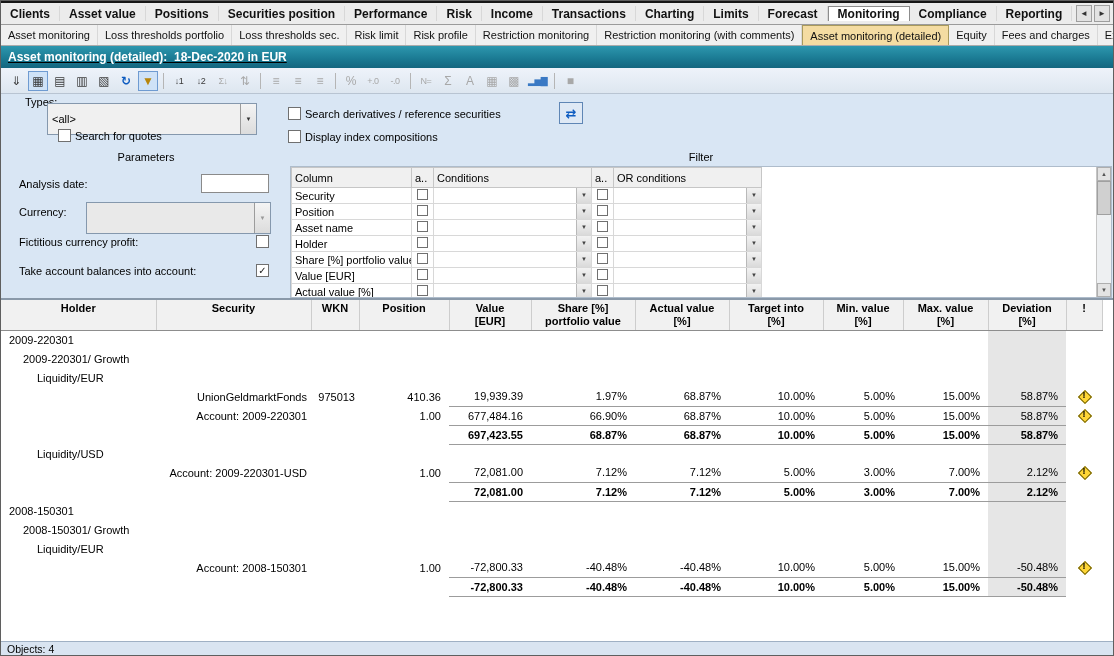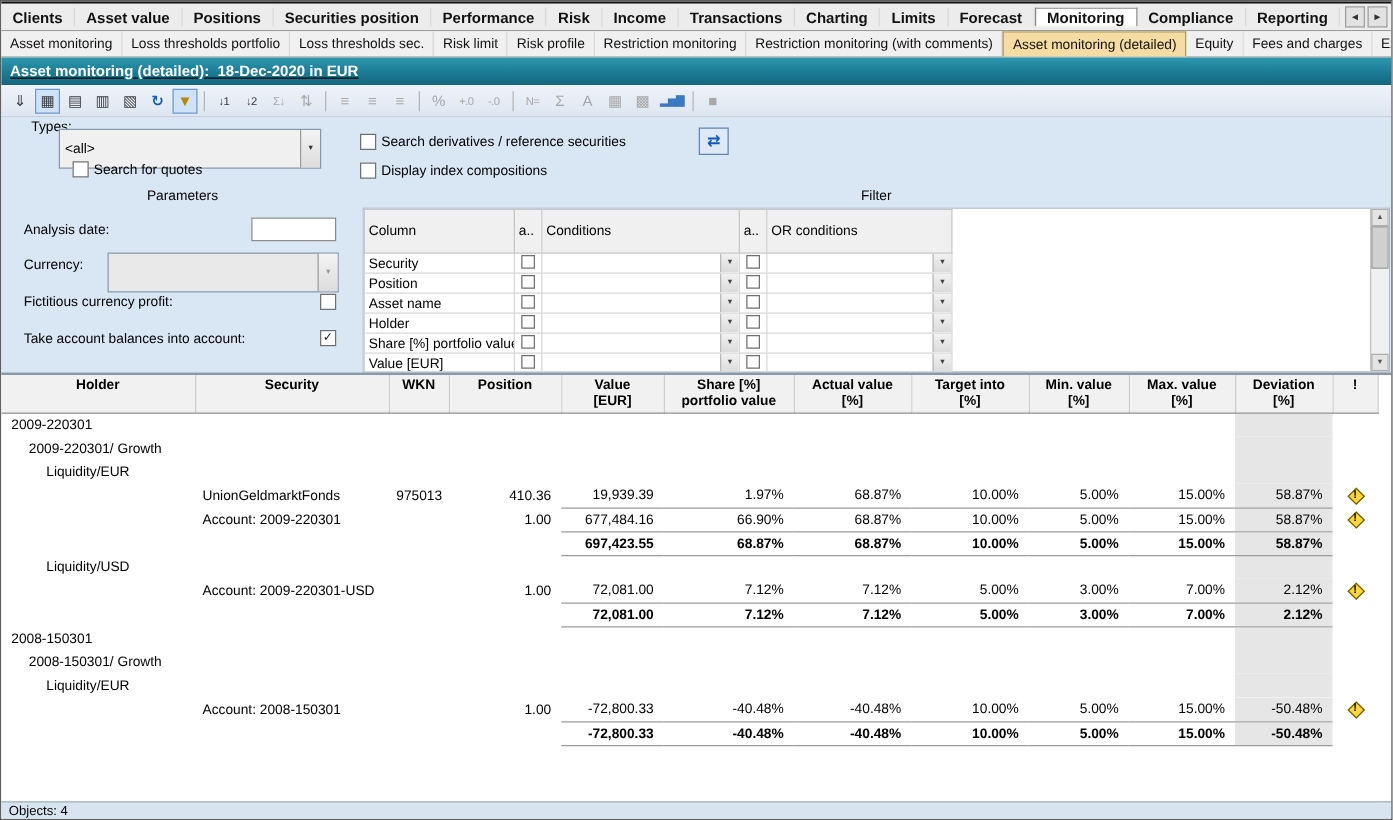--- a/index.html
+++ b/index.html
@@ -68,21 +68,21 @@
          padding: 0 3px; font-family: inherit; }
   .refresh-btn { position: absolute; left: 558px; top: 8px; width: 24px; height: 22px; background: #dfe9f5;
                  border: 1px solid #5f86b5; display: flex; align-items: center; justify-content: center;
                  color: #0f5cc0; font-weight: bold; font-size: 13px; }
   .section-header { position: absolute; text-align: center; font-size: 11px; color: #000; }
 
   .filter-area { position: absolute; left: 289px; top: 72px; width: 822px; height: 132px;
                  background: #fff; border: 1px solid #aebccb; overflow: hidden; }
   #filter-table { border-collapse: collapse; table-layout: fixed; width: 470px; font-size: 11px; background: #fff; }
   #filter-table th { background: #f0f0f0; border: 1px solid #c6c6c6; font-weight: normal; text-align: left;
-                     padding: 1px 3px; height: 35px; overflow: hidden; white-space: nowrap; }
+                     padding: 1px 3px; height: 20px; overflow: hidden; white-space: nowrap; }
   #filter-table td { border: 1px solid #d8d8d8; height: 16px; padding: 0; overflow: hidden;
                      white-space: nowrap; position: relative; }
   .fl-label { padding: 0 3px !important; }
   .fl-chk { text-align: center; }
   .fl-chk .chk { position: static; display: inline-block; width: 11px; height: 11px; line-height: 9px; font-size: 9px; }
   .dd-btn { position: absolute; right: 0; top: 0; width: 15px; height: 100%;
             background: linear-gradient(#f2f2f2, #dadada); border-left: 1px solid #b9b9b9;
             font-size: 6px; text-align: center; line-height: 15px; color: #444; }
 
   .vscroll { position: absolute; top: 0; right: 0; width: 15px; height: 100%;
@@ -103,21 +103,21 @@
              vertical-align: top; height: 30px; line-height: 13px; overflow: hidden; }
   #grid td { height: 19px; padding: 0 4px; overflow: hidden; white-space: nowrap; vertical-align: middle; }
   #grid .num { text-align: right; padding-right: 8px; }
   #grid .line { border-bottom: 1px solid #9c9c9c; }
   #grid .dev-cell { background: #e6e6e6; }
   #grid .bold { font-weight: bold; }
   #grid td.group-label { font-weight: normal; }
   #grid .lvl-0 { padding-left: 8px; }
   #grid .lvl-1 { padding-left: 22px; }
   #grid .lvl-2 { padding-left: 36px; }
-  #grid .sec { padding-left: 6px; }
+  #grid .sec { padding-left: 6px; text-align: right; }
   #grid .warn-col { text-align: center; padding: 0; }
   .warn-diamond { display: inline-block; position: relative; width: 14px; height: 14px; vertical-align: middle; }
   .warn-diamond::before { content: ""; position: absolute; left: 2.5px; top: 2.5px; width: 8px; height: 8px;
                           background: #ffd637; border: 1px solid #6b5c00; transform: rotate(45deg); }
   .warn-diamond::after { content: "!"; position: absolute; left: 0; top: 0.5px; width: 14px; text-align: center;
                          font-size: 9px; font-weight: bold; color: #000; }
 
   
   .statusbar { position: absolute; left: 0; right: 0; bottom: 0; height: 14px; background: #d9e4f1;
                border-top: 1px solid #9fb0c4; font-size: 10.5px; display: flex; align-items: center;

